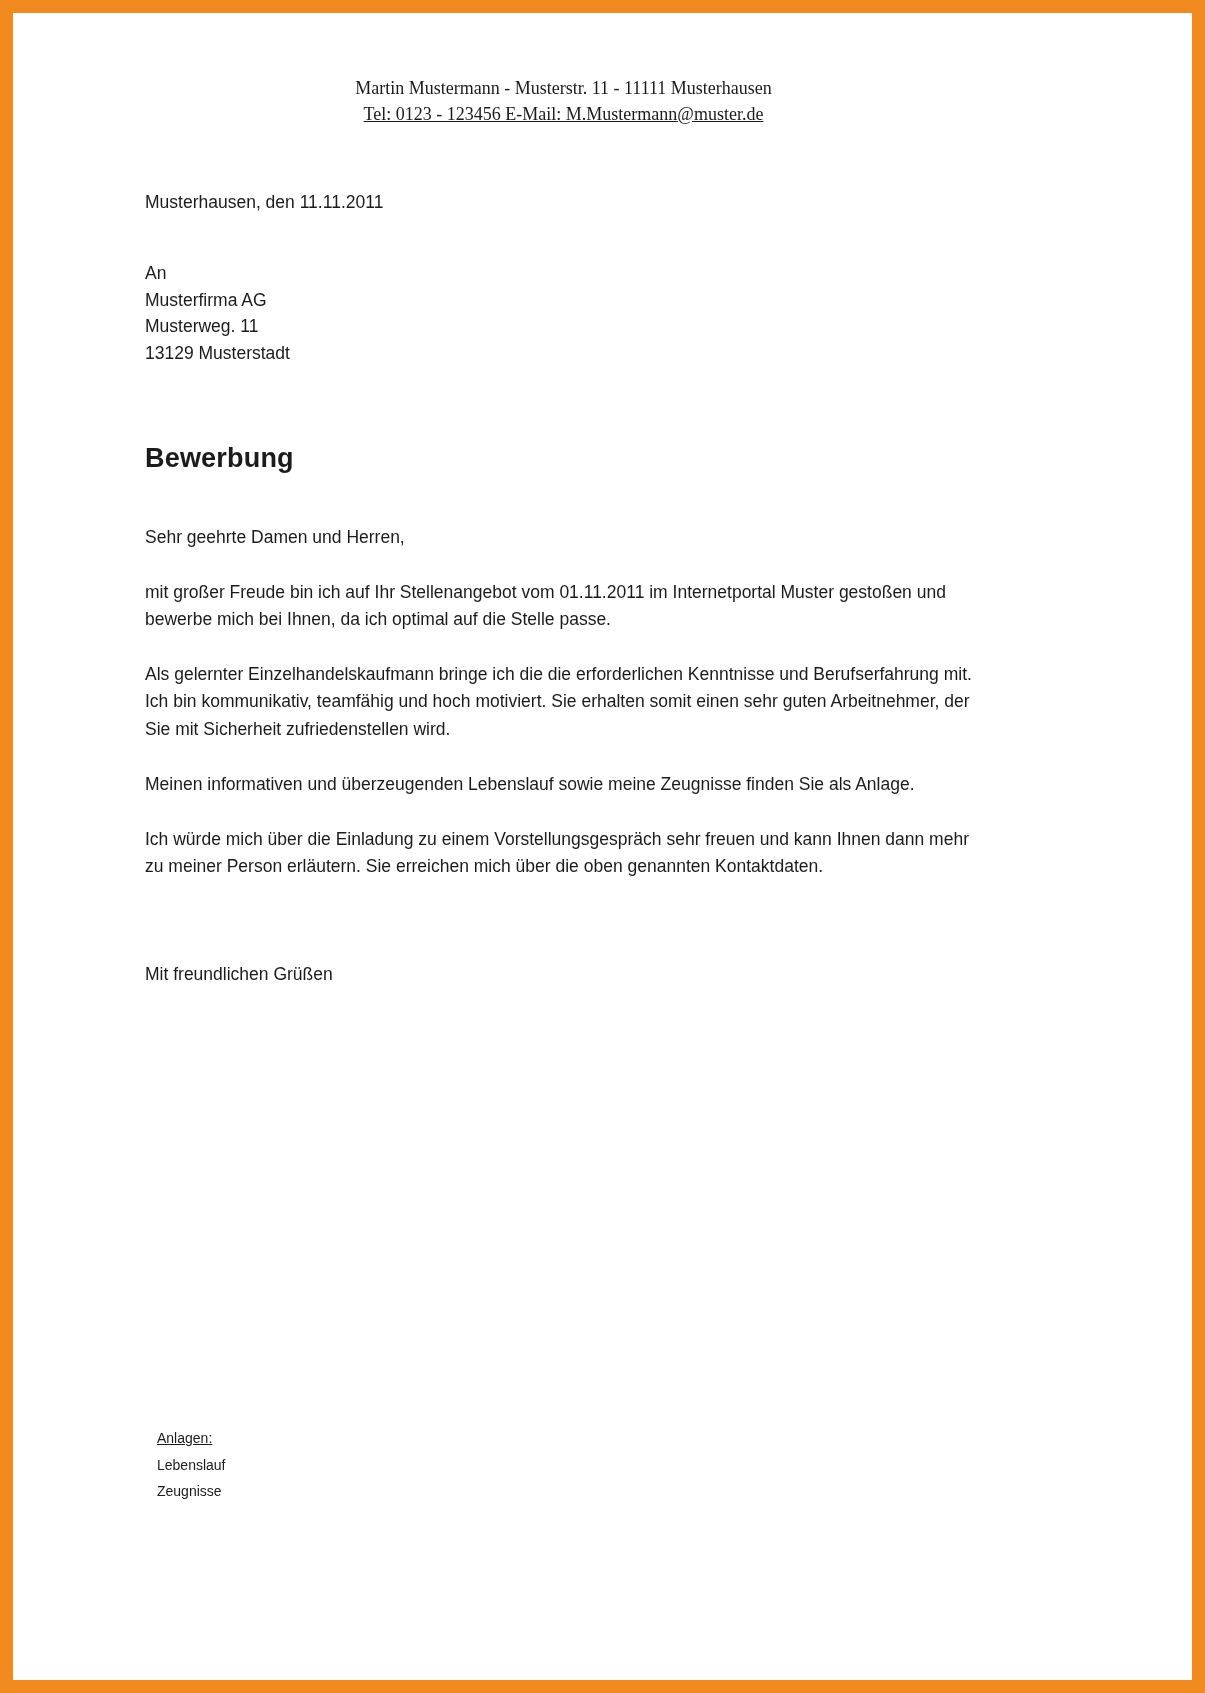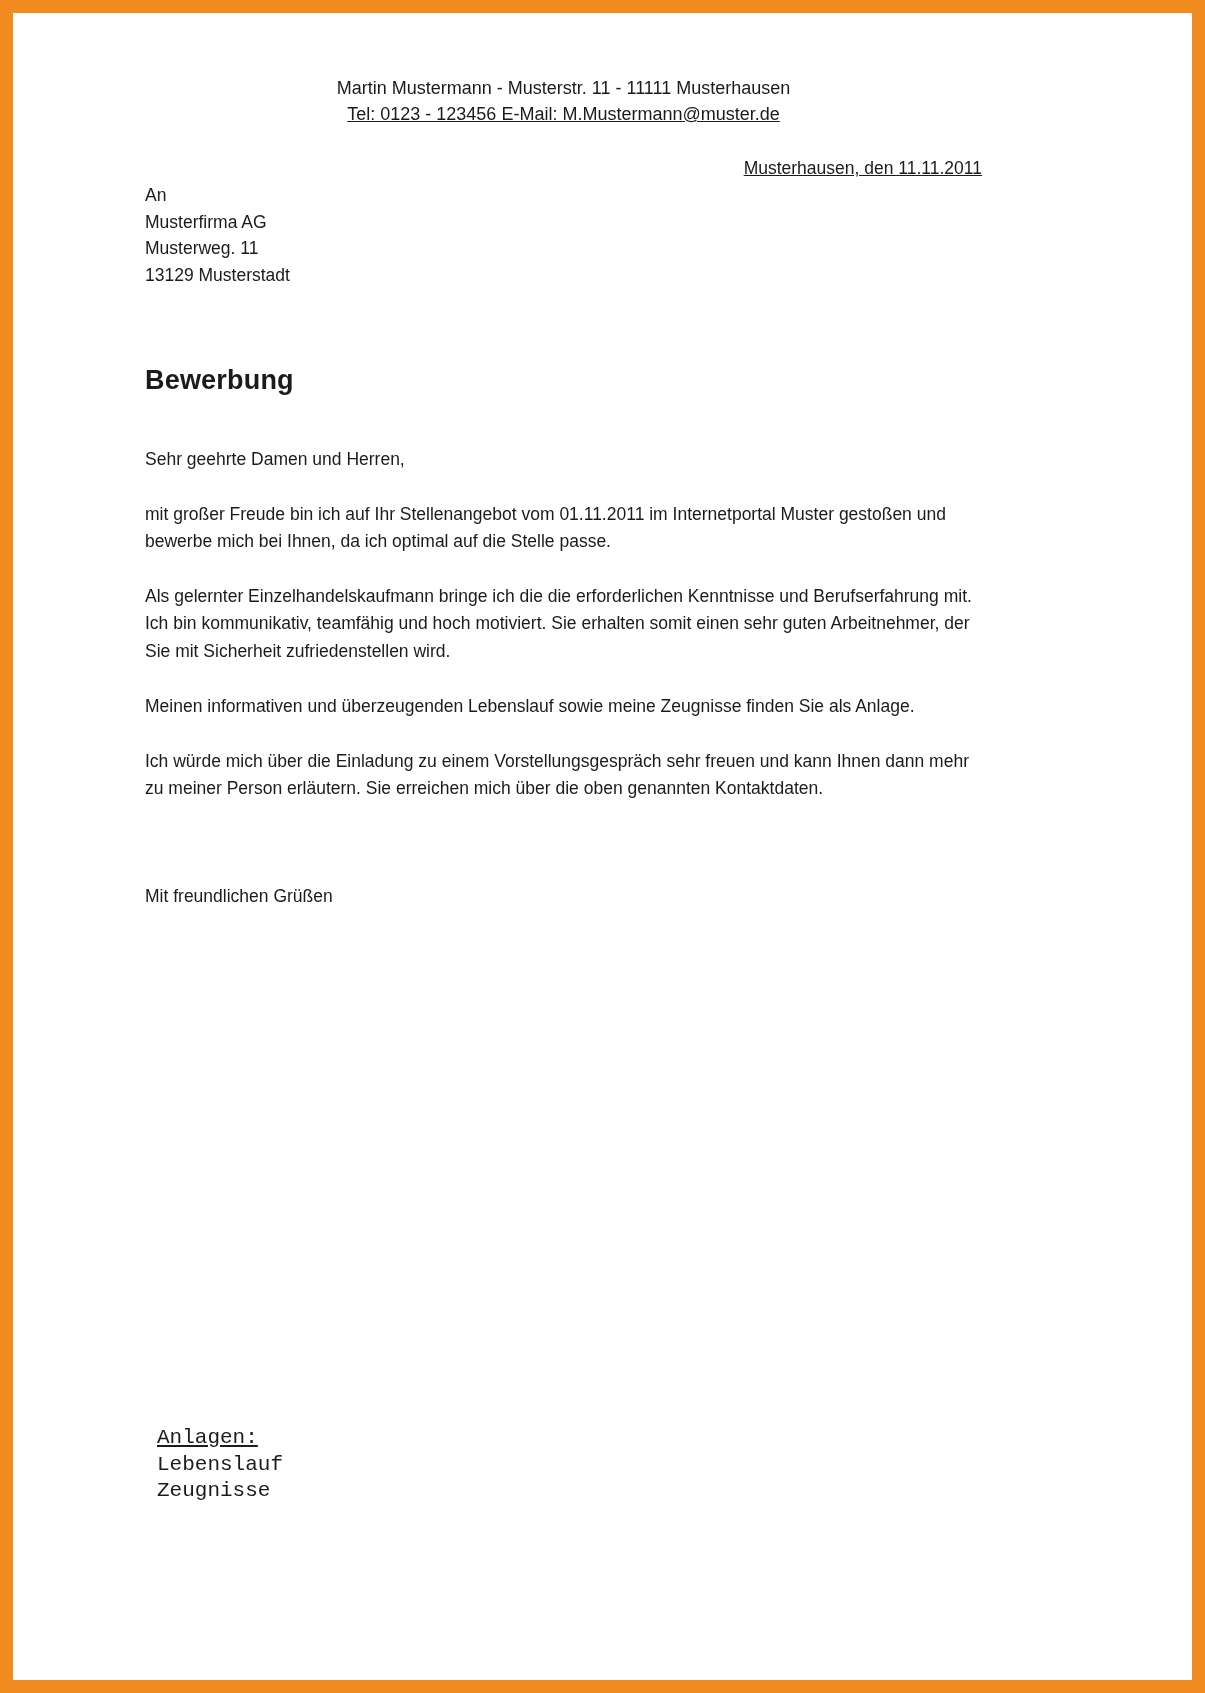--- a/index.html
+++ b/index.html
@@ -18,30 +18,30 @@
   }
   .content {
     padding: 62px 210px 0 132px;
     font-size: 17.5px;
     line-height: 1.55;
   }
   .sender-header {
     text-align: center;
     font-size: 18px;
     line-height: 26px;
+    font-family: Liberation Serif, serif;
   }
   .sender-header .line2 {
     text-decoration: underline;
   }
   .date-line {
-    text-align: right;
-    margin-top: 28px;
-    text-decoration: underline;
+    margin-top: 62px;
   }
   .recipient-block {
+    margin-top: 44px;
     line-height: 26.5px;
   }
   .subject-heading {
     margin-top: 72px;
     font-size: 27px;
     font-weight: 700;
     letter-spacing: 0.2px;
   }
   .salutation {
     margin-top: 44px;
@@ -51,23 +51,22 @@
   }
   .salutation { margin-bottom: 28px; }
   .closing-block {
     margin-top: 81px;
     line-height: 26.5px;
   }
   .attachments-block {
     position: absolute;
     left: 144px;
     top: 1412px;
-    font-size: 21px;
+    font-size: 14px;
     line-height: 26.5px;
-    font-family: Liberation Mono, monospace;
   }
   .attachments-label {
     text-decoration: underline;
   }
 </style>
 </head>
 <body>
 
 <div class="page">
   <div class="content">

